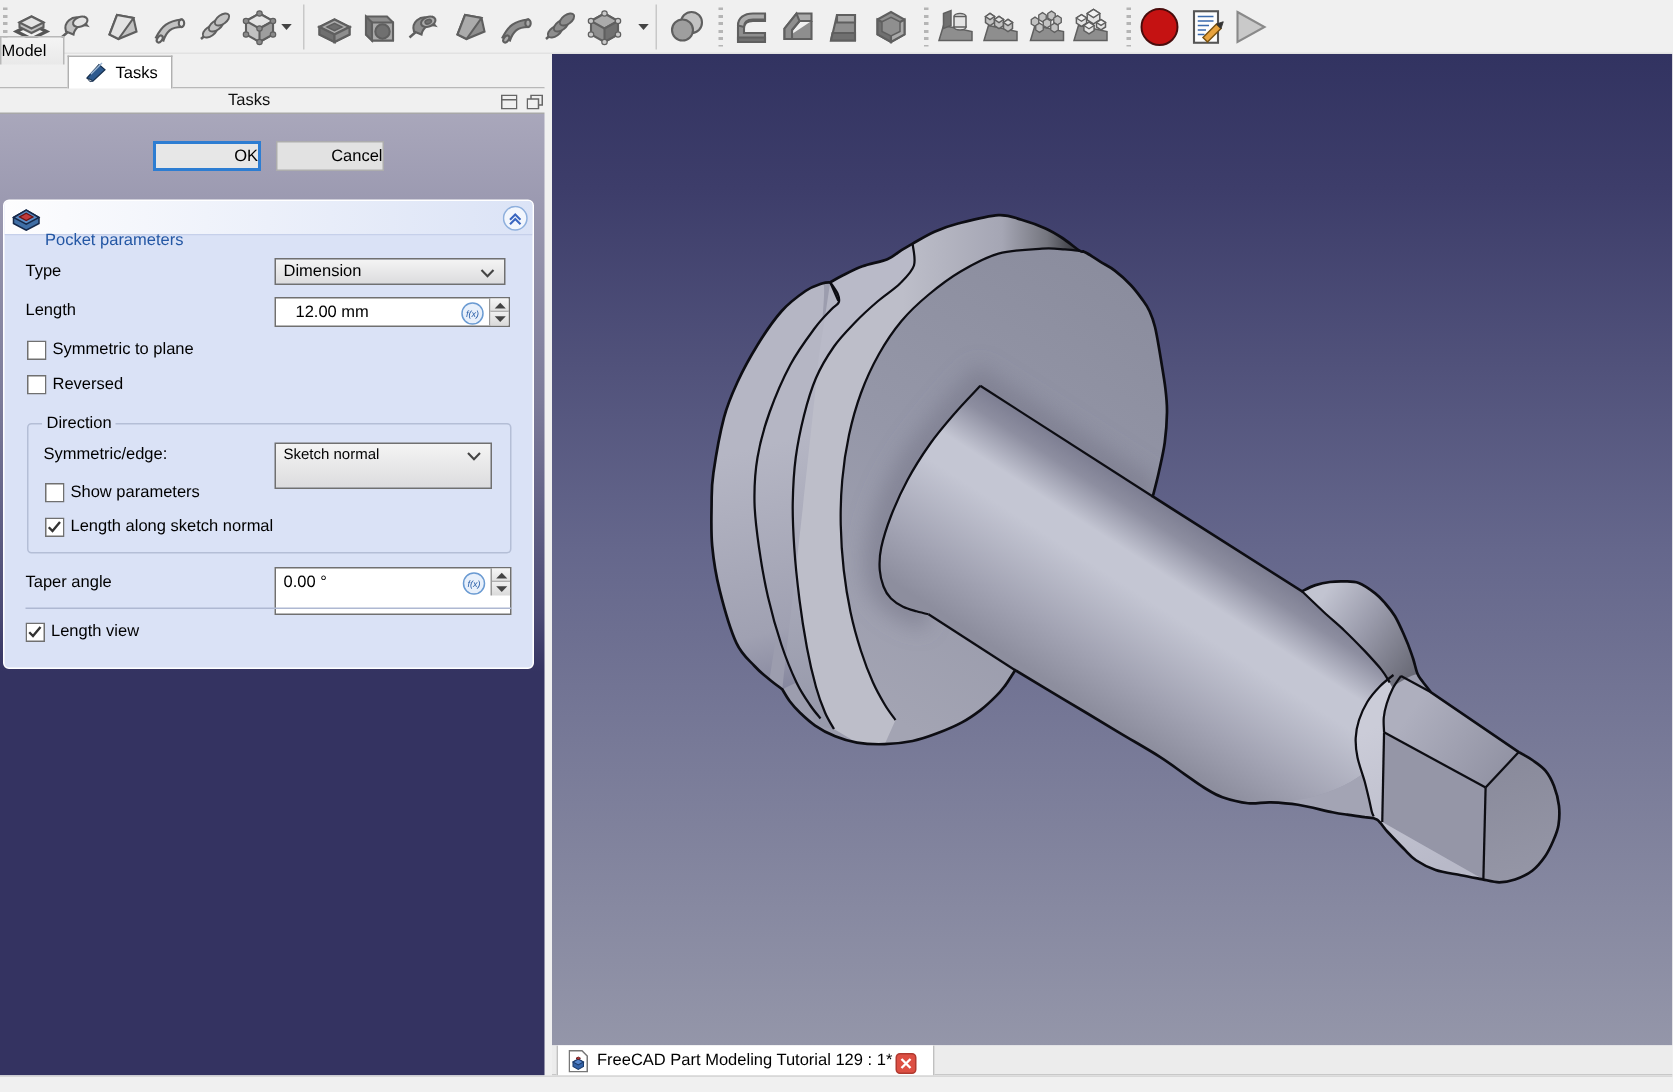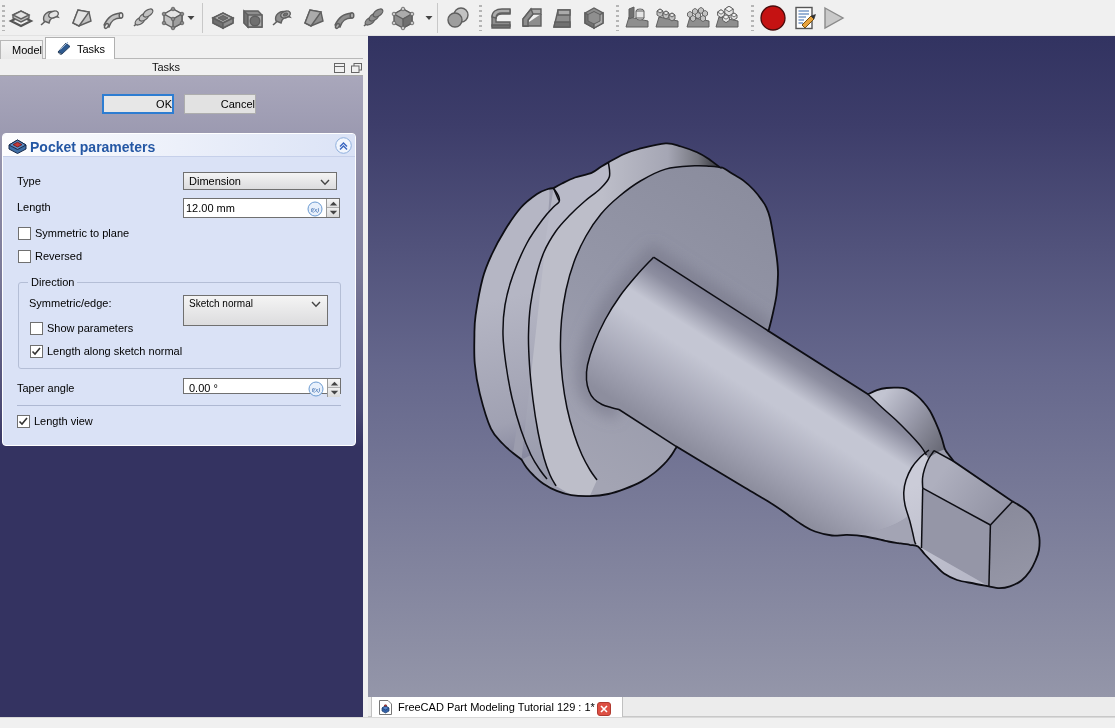--- a/index.html
+++ b/index.html
@@ -274,21 +274,21 @@
 <path d="M 922.7 488.2 L 990.4 525" fill="none" stroke="#0d0d13" stroke-width="1.5" stroke-linecap="butt" stroke-linejoin="round"></path>
 <path d="M 990.4 525 L 988.9 586.4" fill="none" stroke="#0d0d13" stroke-width="1.5" stroke-linecap="butt" stroke-linejoin="round"></path>
 <path d="M 922.7 488.2 L 921.5 548" fill="none" stroke="#0d0d13" stroke-width="1.5" stroke-linecap="butt" stroke-linejoin="round"></path>
 <path d="M 990.4 525 L 1012.5 501.4" fill="none" stroke="#0d0d13" stroke-width="1.5" stroke-linecap="butt" stroke-linejoin="round"></path>
 <path d="M 653.5 257.2 L 768.5 331" fill="none" stroke="#0d0d13" stroke-width="1.5" stroke-linecap="butt" stroke-linejoin="round"></path>
 <path d="M 619 409.5 L 676.8 446.8" fill="none" stroke="#0d0d13" stroke-width="1.5" stroke-linecap="butt" stroke-linejoin="round"></path>
 </g>
 <path d="M 608.4 162.4 C 610.8 161.1 618.0 156.7 623.0 154.5 C 628.0 152.3 631.6 150.8 638.7 149.0 C 645.8 147.2 658.6 143.8 665.6 143.4 C 672.6 143.0 675.8 145.0 681.0 146.5 C 686.2 148.0 692.5 150.3 697.0 152.3 C 701.5 154.3 704.3 156.1 708.0 158.5 C 711.7 160.9 717.1 165.4 719.4 166.9 C 721.7 168.4 721.6 167.4 722.0 167.5C 722.5 167.8 723.0 167.8 725.0 169.0 C 727.0 170.2 730.7 172.7 733.7 174.6 C 736.7 176.5 739.9 177.8 743.2 180.4 C 746.6 183.0 750.8 186.8 753.8 190.0 C 756.8 193.2 759.4 196.7 761.5 199.6 C 763.6 202.5 764.9 204.2 766.3 207.3 C 767.7 210.4 768.7 212.6 770.0 218.0 C 771.3 223.4 772.9 233.2 774.0 240.0 C 775.1 246.8 776.2 252.9 776.9 258.7 C 777.6 264.5 778.1 268.8 778.0 274.8 C 777.9 280.9 777.4 288.3 776.5 295.0 C 775.6 301.7 773.8 309.0 772.5 315.0 C 771.2 321.0 769.2 328.3 768.5 331.0 L 868 394.2 C 869.5 393.5 873.9 391.1 877.0 390.1 C 880.1 389.1 883.4 388.4 886.6 388.0 C 889.8 387.6 893.0 387.5 896.2 387.6 C 899.4 387.7 902.4 387.4 905.8 388.7 C 909.2 390.0 913.8 393.3 916.8 395.6 C 919.8 397.9 921.5 400.0 923.7 402.5 C 925.9 405.0 928.1 407.7 929.9 410.7 C 931.7 413.7 933.2 417.1 934.7 420.3 C 936.2 423.5 937.5 426.7 938.8 429.9 C 940.0 433.1 941.2 436.3 942.2 439.5 C 943.2 442.7 944.0 446.7 945.0 449.2 C 946.0 451.7 947.0 452.4 948.5 454.5 C 950.0 456.6 953.1 460.3 954.0 461.5 L 1012.5 501.4 C 1014.1 502.3 1019.0 504.9 1022.0 507.0 C 1025.0 509.1 1028.1 511.1 1030.4 513.9 C 1032.7 516.7 1034.5 520.1 1036.0 524.0 C 1037.5 527.9 1038.8 532.8 1039.3 537.1 C 1039.8 541.4 1039.6 546.1 1039.0 550.0 C 1038.4 553.9 1037.0 557.0 1035.5 560.5 C 1034.0 564.0 1032.3 567.7 1030.0 571.0 C 1027.7 574.3 1024.8 577.9 1021.5 580.5 C 1018.2 583.1 1013.7 585.1 1010.0 586.4 C 1006.3 587.7 1003.0 588.2 999.5 588.2 C 996.0 588.2 990.8 586.7 989.0 586.4C 986.5 585.9 979.3 584.6 974.0 583.5 C 968.7 582.4 962.1 581.7 957.1 580.0 C 952.1 578.3 947.6 575.9 944.0 573.5 C 940.4 571.1 938.9 568.9 935.7 565.7 C 932.5 562.5 928.0 557.7 925.0 554.5 C 922.0 551.3 920.5 548.0 918.0 546.4 C 915.5 544.8 913.1 545.3 909.8 544.8 C 906.5 544.2 901.8 543.6 898.2 543.1 C 894.6 542.6 893.8 542.6 888.3 541.5 C 882.8 540.4 872.2 537.6 865.3 536.5 C 858.4 535.4 852.6 535.1 847.1 534.9 C 841.6 534.7 837.4 536.1 832.0 535.5 C 826.6 534.9 819.9 533.2 815.0 531.5 C 810.1 529.8 806.9 527.6 802.6 525.0 C 798.3 522.4 794.3 519.3 789.4 515.9 C 784.5 512.5 780.4 509.1 773.0 504.4 C 765.6 499.7 755.5 494.0 745.0 487.7 C 734.5 481.4 721.4 473.5 710.0 466.7 C 698.6 459.9 682.3 450.1 676.8 446.8C 676.4 447.4 675.4 449.0 674.3 450.7 C 673.2 452.4 671.9 454.7 670.2 456.9 C 668.5 459.1 666.8 461.4 664.0 464.1 C 661.2 466.9 657.5 470.5 653.7 473.4 C 649.9 476.3 646.1 479.0 641.3 481.6 C 636.5 484.2 630.3 486.8 624.8 488.9 C 619.3 491.0 614.2 492.8 608.4 494.0 C 602.6 495.2 596.0 495.9 589.8 496.1 C 583.6 496.3 576.8 496.0 571.3 495.1 C 565.8 494.2 561.4 492.8 556.8 490.9 C 552.1 489.0 547.2 486.3 543.4 483.7 C 539.5 481.1 536.5 478.2 533.7 475.5 C 530.9 472.8 528.5 470.2 526.5 467.5 C 524.5 464.8 522.3 460.8 521.5 459.5C 520.1 458.4 516.1 455.6 513.0 453.0 C 509.9 450.4 506.7 448.1 503.0 444.0 C 499.3 439.9 494.8 437.0 490.9 428.6 C 487.0 420.2 482.5 404.4 479.8 393.6 C 477.1 382.8 475.7 373.6 474.8 364.0 C 473.9 354.4 474.3 344.0 474.4 335.9 C 474.5 327.8 474.2 324.9 475.6 315.3 C 477.0 305.7 480.0 288.5 482.7 278.3 C 485.4 268.1 488.3 262.1 492.0 254.0 C 495.7 245.9 500.2 237.8 505.0 230.0 C 509.8 222.2 515.7 213.5 521.0 207.5 C 526.3 201.5 532.5 197.1 537.0 194.0 C 541.5 190.9 545.2 190.0 548.0 189.0 C 550.8 188.0 552.6 188.3 553.5 188.2C 554.9 187.4 558.4 185.3 562.0 183.5 C 565.6 181.7 570.1 179.3 575.0 177.5 C 579.9 175.7 587.3 174.6 591.6 172.8 C 595.9 171.0 598.2 168.5 601.0 166.8 C 603.8 165.1 607.2 163.1 608.4 162.4 Z" fill="none" stroke="#0d0d13" stroke-width="1.8"></path>
 </svg>
 <div style="position:absolute;left:0;top:36px;width:363px;height:23px;background:#f0f0f0;border-bottom:1px solid #b8b8b8"></div>
-<div style="position:absolute;left:0;top:40px;width:43px;height:19px;background:linear-gradient(#f4f4f4,#e9e9e9);border:1px solid #b8b8b8;border-bottom:none;font-size:11px;color:#000;text-align:right;line-height:19px">Model</div>
+<div style="position:absolute;left:0;top:24px;width:43px;height:19px;background:linear-gradient(#f4f4f4,#e9e9e9);border:1px solid #b8b8b8;border-bottom:none;font-size:11px;color:#000;text-align:left;line-height:19px">Model</div>
 <div style="position:absolute;left:45px;top:37px;width:70px;height:23px;background:#fff;border:1px solid #b0b0b0;border-bottom:none;font-size:11px;color:#000;line-height:22px;padding-left:31px">Tasks</div>
 <svg style="position:absolute;left:57px;top:41px" width="15" height="14" viewBox="0 0 15 14">
     <path d="M1 11 L9 2 L13 5.5 L5 13 Z" fill="#2e5a8f" stroke="#17304f" stroke-width="0.8"></path>
     <path d="M1 11 L3 13.5 L5 13 Z" fill="#ddd" stroke="#17304f" stroke-width="0.6"></path>
     <path d="M3.5 8.5 L11 1" stroke="#9db7d4" stroke-width="1"></path>
   </svg>
 <div style="position:absolute;left:0;top:59px;width:363px;height:17px;background:#f0f0f0;border-bottom:1px solid #a8a8a8;font-size:11px;color:#111;line-height:17px;padding-left:152px">Tasks</div>
 <svg style="position:absolute;left:334px;top:63px" width="11" height="10" viewBox="0 0 11 10">
     <rect x="0.5" y="0.5" width="10" height="9" fill="none" stroke="#666"></rect>
     <path d="M0.5 3.5 H10.5" stroke="#666"></path>
@@ -300,31 +300,31 @@
 <div style="position:absolute;left:0;top:76px;width:363px;height:641px;background:linear-gradient(180deg,#a9a7bb 0%,#7c7b99 30%,#4b4a74 52%,#343361 58%,#343361 100%)"></div>
 <div style="position:absolute;left:102px;top:94px;width:72px;height:20px;background:#e7e7e7;border:2px solid #2d7dd2;font-size:11px;color:#000;text-align:right;line-height:16px">OK</div>
 <div style="position:absolute;left:184px;top:94px;width:72px;height:20px;background:#e2e2e2;border:1px solid #adadad;font-size:11px;color:#000;text-align:right;line-height:18px">Cancel</div>
 <div style="position:absolute;left:2px;top:133px;width:354px;height:313px;background:#dae2f6;border:1.5px solid #fff;border-radius:4px"></div>
 <div style="position:absolute;left:3px;top:134px;width:352px;height:23px;background:linear-gradient(90deg,#fdfdfe,#dbe3f6);border-radius:3px 3px 0 0;border-bottom:1px solid #c6d0ea"></div>
 <svg style="position:absolute;left:8px;top:137px" width="19" height="17" viewBox="0 0 19 17">
     <path d="M1 8 L9.5 3 L18 8 L18 12 L9.5 16.5 L1 12 Z" fill="#3f6ea5" stroke="#16294a" stroke-width="1"></path>
     <path d="M1 8 L9.5 3 L18 8 L9.5 12.5 Z" fill="#5b8cc4" stroke="#16294a" stroke-width="1"></path>
     <path d="M5 7.6 L9.5 5.2 L14 7.6 L9.5 10 Z" fill="#c23a3a" stroke="#6b1414" stroke-width="0.8"></path>
   </svg>
-<div style="position:absolute;left:30px;top:139px;font-size:14px;font-weight:bold;color:#2457a4">Pocket parameters</div>
+<div style="position:absolute;left:30px;top:154px;font-size:11px;font-weight:normal;color:#2457a4">Pocket parameters</div>
 <svg style="position:absolute;left:335px;top:137px" width="17" height="17" viewBox="0 0 17 17">
     <circle cx="8.5" cy="8.5" r="7.8" fill="#f2f6fd" stroke="#8fb0dd" stroke-width="1"></circle>
     <path d="M5 9.5 L8.5 6 L12 9.5 M5 12.5 L8.5 9 L12 12.5" stroke="#3a66c0" stroke-width="1.4" fill="none"></path>
   </svg>
 <div style="position:absolute;left:17px;top:175px;font-size:11px;color:#000">Type</div>
 <div style="position:absolute;left:183px;top:172px;width:154px;height:18px;background:linear-gradient(#f4f4f4,#dcdcde);border:1px solid #707070;font-size:11px;color:#000;line-height:16px;padding-left:5px">Dimension<svg style="position:absolute;right:6px;top:5px" width="10" height="8" viewBox="0 0 10 8">
       <path d="M1 2 L5 6.2 L9 2" stroke="#444" stroke-width="1.4" fill="none"></path>
     </svg></div>
 <div style="position:absolute;left:17px;top:201px;font-size:11px;color:#000">Length</div>
-<div style="position:absolute;left:183px;top:198px;width:157px;height:20px;background:#fff;border:1px solid #707070;font-size:11px;color:#000;line-height:18px;padding-left:2px">12.00 mm<svg style="position:absolute;right:16px;top:2px" width="16" height="16" viewBox="0 0 16 16">
+<div style="position:absolute;left:183px;top:198px;width:157px;height:20px;background:#fff;border:1px solid #707070;font-size:11px;color:#000;line-height:18px;padding-left:13px">12.00 mm<svg style="position:absolute;right:16px;top:2px" width="16" height="16" viewBox="0 0 16 16">
       <circle cx="8" cy="8" r="7" fill="#e8f0fb" stroke="#6b9bd2" stroke-width="1"></circle>
       <text x="8" y="10.5" font-size="6" fill="#2a5fa8" text-anchor="middle" font-style="italic" font-family="Liberation Sans">f(x)</text>
     </svg><div style="position:absolute;right:0;top:0;width:13px;height:18px;border-left:1px solid #9a9a9a">
       <div style="height:50%;background:linear-gradient(#f6f6f6,#e2e2e2);border-bottom:1px solid #b0b0b0;position:relative">
         <svg style="position:absolute;left:2px;top:2px" width="9" height="6" viewBox="0 0 9 6">
           <path d="M0.8 4.6 L4.5 0.8 L8.2 4.6 Z" fill="#444"></path>
         </svg>
       </div>
       <div style="height:50%;background:linear-gradient(#f0f0f0,#dadada);position:relative">
         <svg style="position:absolute;left:2px;top:2px" width="9" height="6" viewBox="0 0 9 6">
@@ -349,21 +349,21 @@
 <svg style="position:absolute;left:30px;top:322px" width="13" height="13" viewBox="0 0 13 13">
     <rect x="0.5" y="0.5" width="12" height="12" fill="#fff" stroke="#707070"></rect>
   </svg>
 <div style="position:absolute;left:47px;top:322px;font-size:11px;color:#000">Show parameters</div>
 <svg style="position:absolute;left:30px;top:345px" width="13" height="13" viewBox="0 0 13 13">
     <rect x="0.5" y="0.5" width="12" height="12" fill="#fff" stroke="#707070"></rect>
     <path d="M2.5 6.5 L5 9 L10 3" stroke="#333" stroke-width="1.6" fill="none"></path>
   </svg>
 <div style="position:absolute;left:47px;top:345px;font-size:11px;color:#000">Length along sketch normal</div>
 <div style="position:absolute;left:17px;top:382px;font-size:11px;color:#000">Taper angle</div>
-<div style="position:absolute;left:183px;top:378px;width:158px;height:16px;background:#fff;border:1px solid #707070;font-size:11px;color:#000;line-height:18px;padding-left:5px">0.00 °<svg style="position:absolute;right:16px;top:2px" width="16" height="16" viewBox="0 0 16 16">
+<div style="position:absolute;left:183px;top:378px;width:158px;height:32px;background:#fff;border:1px solid #707070;font-size:11px;color:#000;line-height:18px;padding-left:5px">0.00 °<svg style="position:absolute;right:16px;top:2px" width="16" height="16" viewBox="0 0 16 16">
       <circle cx="8" cy="8" r="7" fill="#e8f0fb" stroke="#6b9bd2" stroke-width="1"></circle>
       <text x="8" y="10.5" font-size="6" fill="#2a5fa8" text-anchor="middle" font-style="italic" font-family="Liberation Sans">f(x)</text>
     </svg><div style="position:absolute;right:0;top:0;width:13px;height:18px;border-left:1px solid #9a9a9a">
       <div style="height:50%;background:linear-gradient(#f6f6f6,#e2e2e2);border-bottom:1px solid #b0b0b0;position:relative">
         <svg style="position:absolute;left:2px;top:2px" width="9" height="6" viewBox="0 0 9 6">
           <path d="M0.8 4.6 L4.5 0.8 L8.2 4.6 Z" fill="#444"></path>
         </svg>
       </div>
       <div style="height:50%;background:linear-gradient(#f0f0f0,#dadada);position:relative">
         <svg style="position:absolute;left:2px;top:2px" width="9" height="6" viewBox="0 0 9 6">

